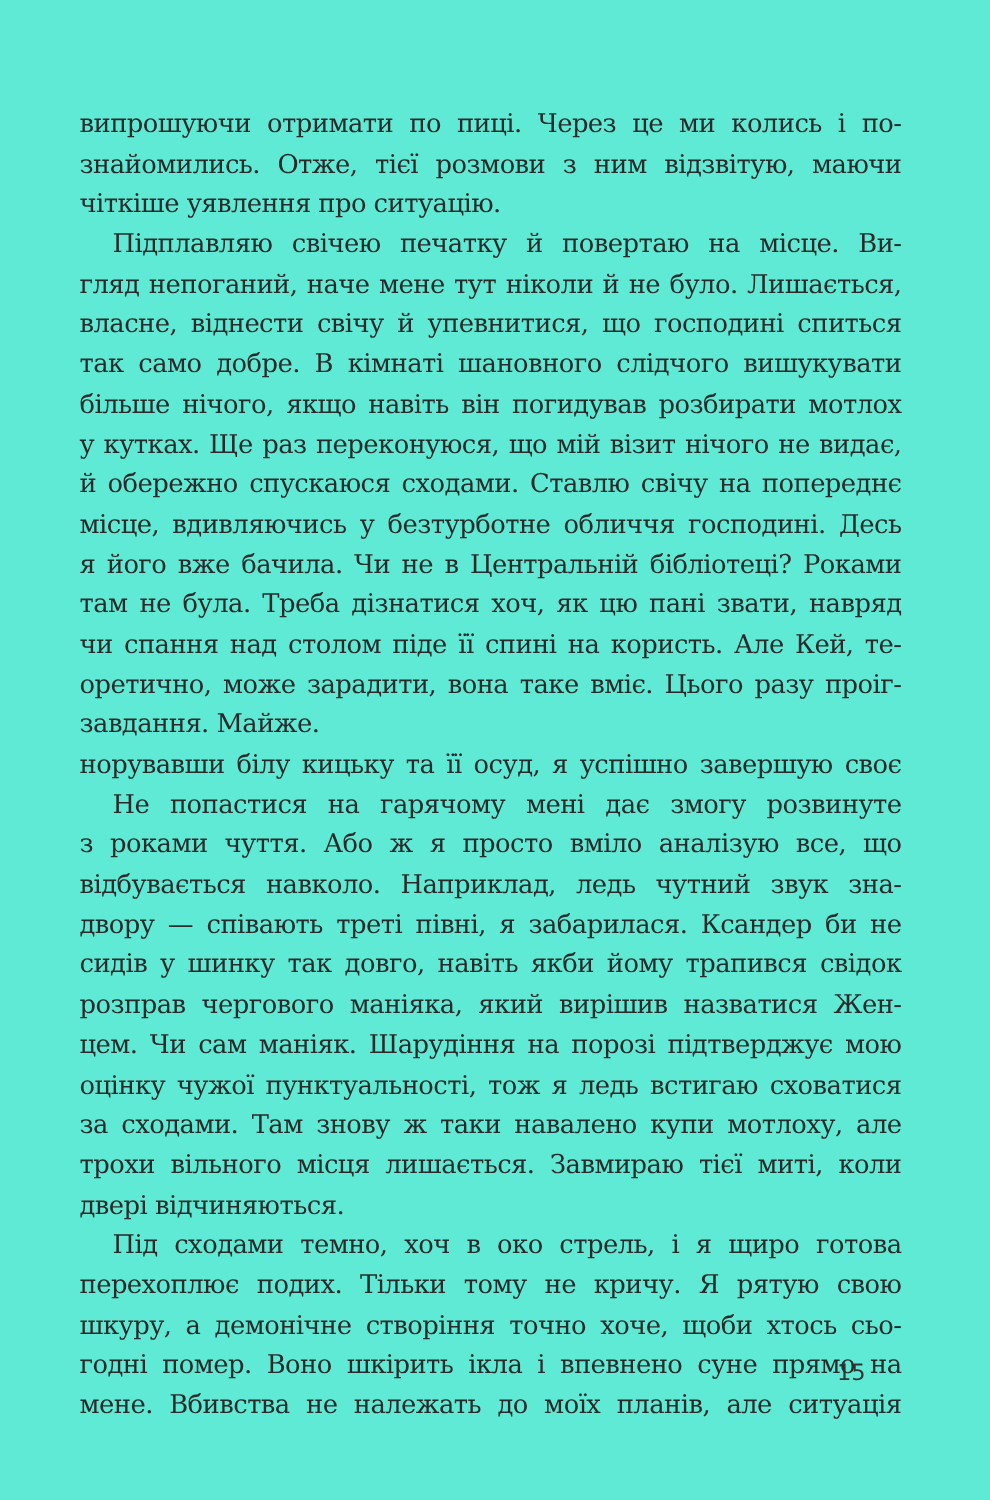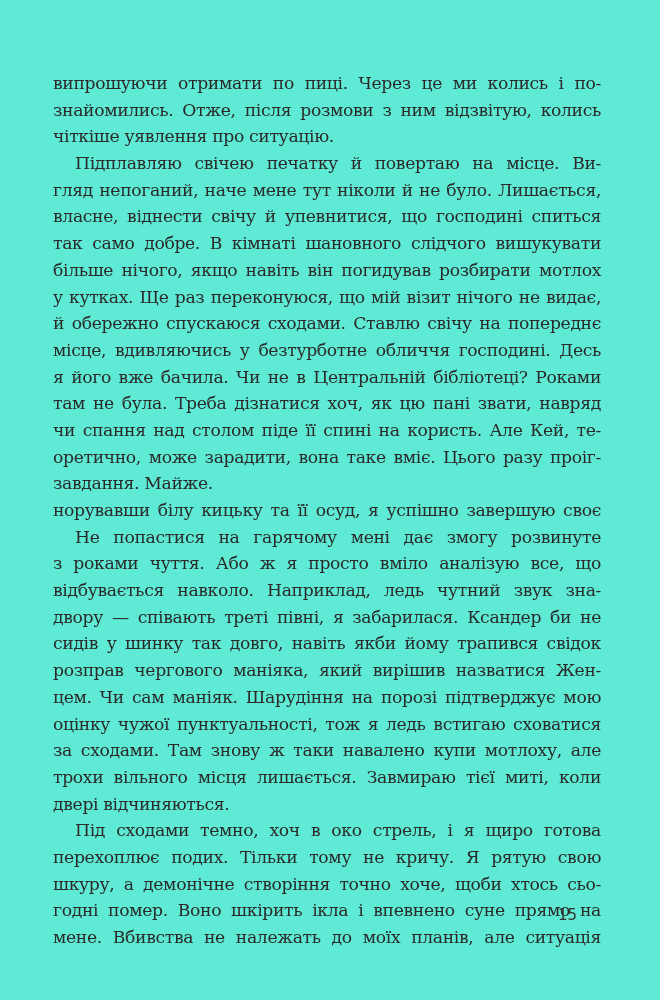--- a/index.html
+++ b/index.html
@@ -23,21 +23,21 @@
     font-size: 15px; color: #333333; text-align: center;
   }
 </style>
 </head>
 <body>
 
 <div class="page">
   <div class="text-block" id="text-block">
       <div>
         <span class="line">випрошуючи отримати по пиці. Через це ми колись і по-</span>
-        <span class="line">знайомились. Отже, після розмови з ним відзвітую, колись</span>
+        <span class="line">знайомились. Отже, тієї розмови з ним відзвітую, маючи</span>
         <span class="line last">чіткіше уявлення про ситуацію.</span>
       </div>
       <div>
         <span class="line indent">Підплавляю свічею печатку й повертаю на місце. Ви-</span>
         <span class="line">гляд непоганий, наче мене тут ніколи й не було. Лишається,</span>
         <span class="line">власне, віднести свічу й упевнитися, що господині спиться</span>
         <span class="line">так само добре. В кімнаті шановного слідчого вишукувати</span>
         <span class="line">більше нічого, якщо навіть він погидував розбирати мотлох</span>
         <span class="line">у кутках. Ще раз переконуюся, що мій візит нічого не видає,</span>
         <span class="line">й обережно спускаюся сходами. Ставлю свічу на попереднє</span>

